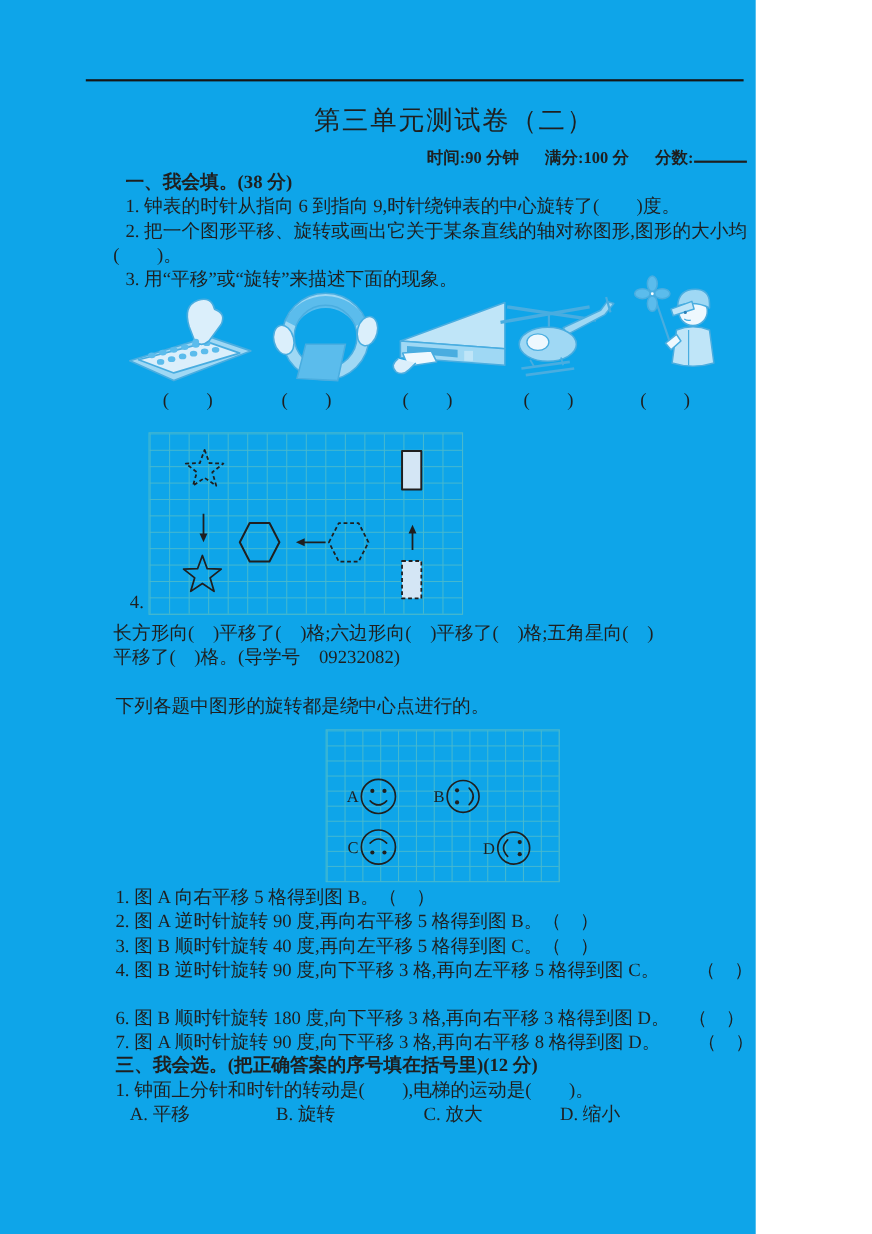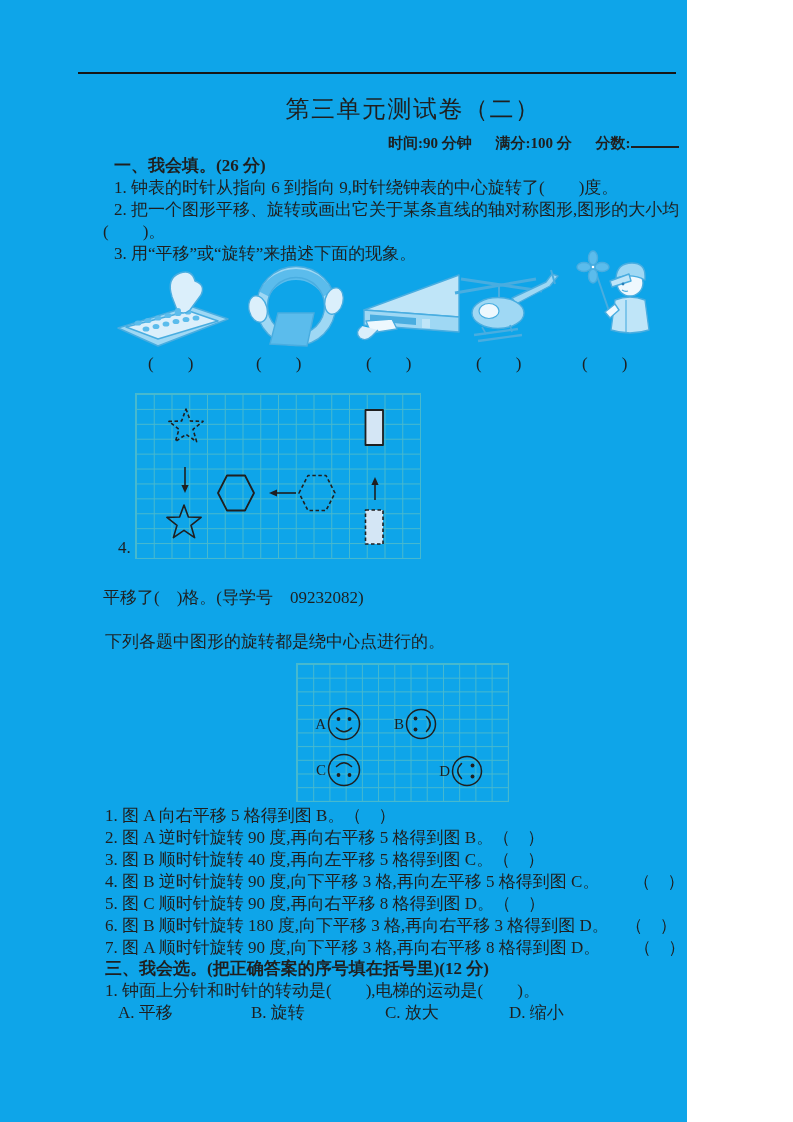--- a/index.html
+++ b/index.html
@@ -41,21 +41,21 @@
   <div class="top-rule"></div>
 
   <h1 class="title">第三单元测试卷（二）</h1>
 
   <div class="meta">
     <span class="part">时间:90 分钟</span>
     <span class="part">满分:100 分</span>
     <span>分数:</span><span class="score-blank"></span>
   </div>
 
-  <div class="line bold" style="left:114px; top:156px;">一、我会填。(26 分)</div>
+  <div class="line bold" style="left:114px; top:156px;">一、我会填。(38 分)</div>
   <div class="line" style="left:114px; top:178px;">1. 钟表的时针从指向 6 到指向 9,时针绕钟表的中心旋转了(　　)度。</div>
   <div class="line" style="left:114px; top:200px;">2. 把一个图形平移、旋转或画出它关于某条直线的轴对称图形,图形的大小均</div>
   <div class="line" style="left:103px; top:222px;">(　　)。</div>
   <div class="line" style="left:114px; top:244px;">3. 用“平移”或“旋转”来描述下面的现象。</div>
 
   <svg class="illus" style="left:112px; top:266px;" width="124" height="86" viewBox="0 0 124 86">
     <g stroke="#49ade0" stroke-width="1.5" stroke-linejoin="round">
       <polygon points="6,62 78,40 116,53 46,80" fill="#9fd8f4"></polygon>
       <polygon points="14,61 77,45 106,55 46,73" fill="#dbeffb"></polygon>
       <g fill="#5bbcec" stroke="none">
@@ -156,20 +156,21 @@
         <polygon points="141,95.4 141,102.6 133,99" fill="#1f1f1f" stroke="none"></polygon>
         <rect x="229.5" y="16" width="17.5" height="35" fill="#d4e6f5" stroke-width="1.8"></rect>
         <line x1="239" y1="106" x2="239" y2="90"></line>
         <polygon points="235.4,91 242.6,91 239,83" fill="#1f1f1f" stroke="none"></polygon>
         <rect x="229.5" y="116" width="17.5" height="34" fill="#d4e6f5" stroke-dasharray="3.5 2.5"></rect>
       </g>
     </svg>
   </div>
   <div class="q4-num">4.</div>
 
+  <div class="line" style="left:103px; top:566px;">长方形向(　)平移了(　)格;六边形向(　)平移了(　)格;五角星向(　)</div>
   <div class="line" style="left:103px; top:588px;">平移了(　)格。(导学号　09232082)</div>
 
   <div class="line" style="left:105px; top:632px;">下列各题中图形的旋转都是绕中心点进行的。</div>
 
   <div class="grid grid-b">
     <svg class="overlay" viewBox="0 0 211 137">
       <g stroke="#1f1f1f" stroke-width="1.5" fill="none" stroke-linecap="round">
         <circle cx="47" cy="60" r="15.5"></circle>
         <circle cx="124" cy="60" r="14.5"></circle>
         <circle cx="47" cy="106" r="15.5"></circle>
@@ -193,21 +194,20 @@
       <text class="glabel" x="107" y="65" text-anchor="end">B</text>
       <text class="glabel" x="29" y="111" text-anchor="end">C</text>
       <text class="glabel" x="153" y="112" text-anchor="end">D</text>
     </svg>
   </div>
 
   <div class="line" style="left:105px; top:806px;">1. 图 A 向右平移 5 格得到图 B。（　）</div>
   <div class="line" style="left:105px; top:828px;">2. 图 A 逆时针旋转 90 度,再向右平移 5 格得到图 B。（　）</div>
   <div class="line" style="left:105px; top:850px;">3. 图 B 顺时针旋转 40 度,再向左平移 5 格得到图 C。（　）</div>
   <div class="line" style="left:105px; top:872px;">4. 图 B 逆时针旋转 90 度,向下平移 3 格,再向左平移 5 格得到图 C。　　（　）</div>
-  <div class="line" style="left:105px; top:894px;">5. 图 C 顺时针旋转 90 度,再向右平移 8 格得到图 D。（　）</div>
   <div class="line" style="left:105px; top:916px;">6. 图 B 顺时针旋转 180 度,向下平移 3 格,再向右平移 3 格得到图 D。　（　）</div>
   <div class="line" style="left:105px; top:938px;">7. 图 A 顺时针旋转 90 度,向下平移 3 格,再向右平移 8 格得到图 D。　　（　）</div>
 
   <div class="line bold" style="left:105px; top:959px;">三、我会选。(把正确答案的序号填在括号里)(12 分)</div>
   <div class="line" style="left:105px; top:981px;">1. 钟面上分针和时针的转动是(　　),电梯的运动是(　　)。</div>
   <div>
     <div class="line" style="left:118px; top:1003px;">A. 平移</div>
     <div class="line" style="left:251px; top:1003px;">B. 旋转</div>
     <div class="line" style="left:385px; top:1003px;">C. 放大</div>
     <div class="line" style="left:509px; top:1003px;font-family:Liberation Serif, serif;">D. 缩小</div>

